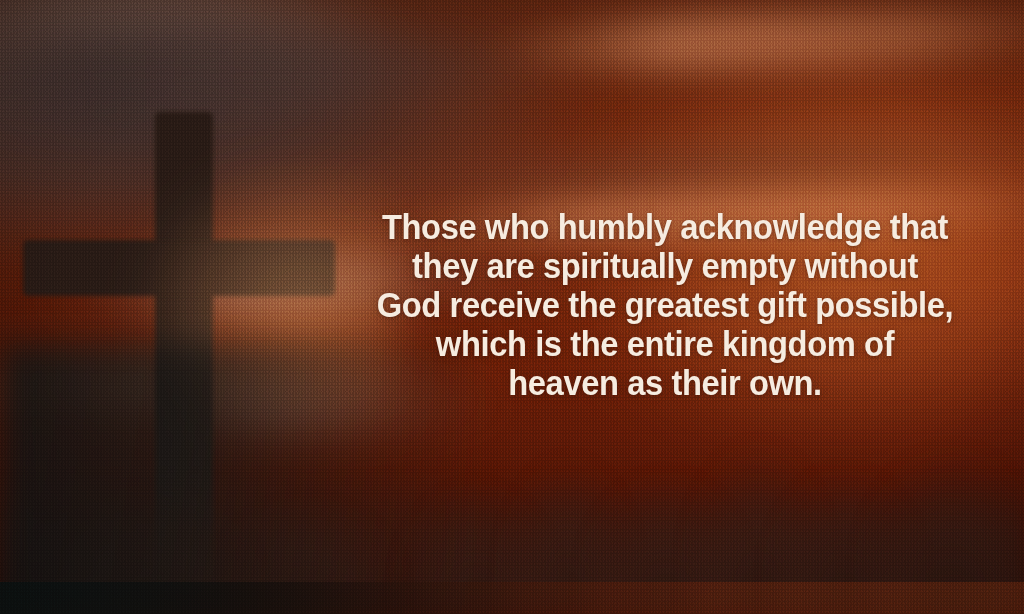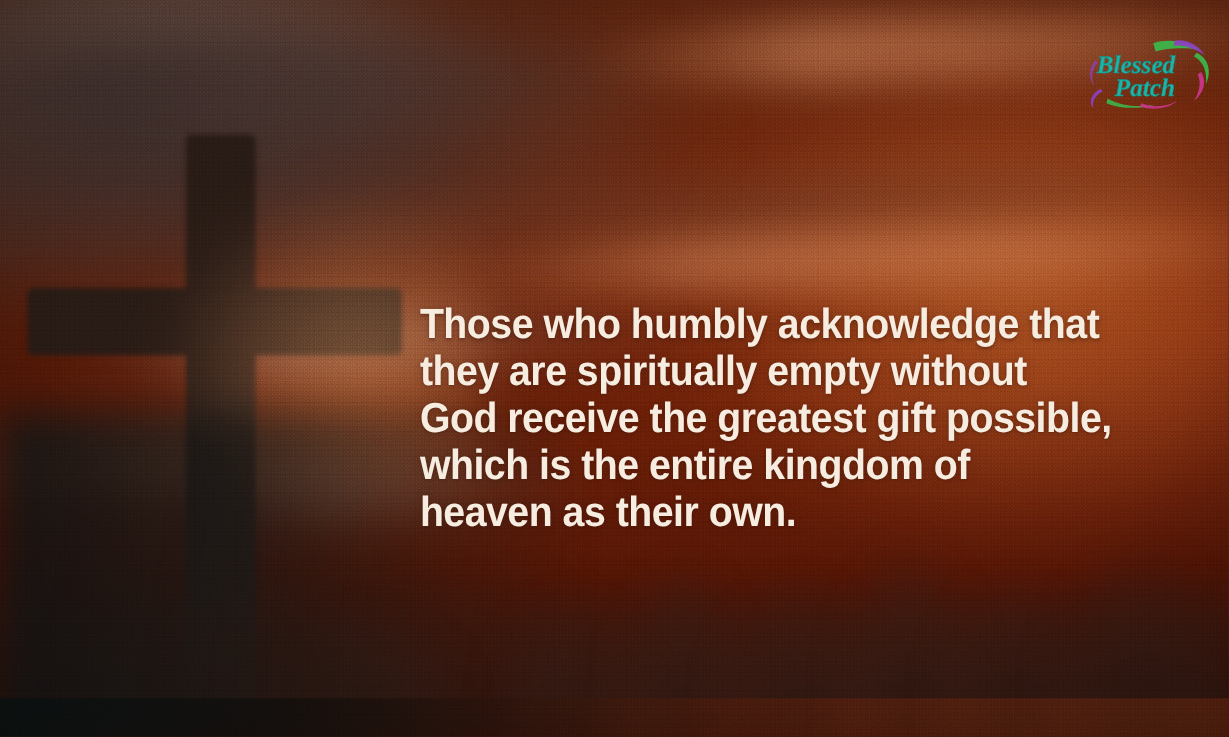--- a/index.html
+++ b/index.html
@@ -286,23 +286,22 @@
       rgba(0,0,0,0.38) 100%);
     pointer-events: none;
   }
 
   
   .quote-block {
     position: absolute;
     left: 328px;
     top: 207px;
     width: 674px;
-    text-align: left;
+    text-align: center;
     z-index: 14;
-    margin-top: 44px;
   }
   .quote-line {
     display: block;
     font-family: "Liberation Sans", sans-serif;
     font-weight: bold;
     font-size: 35px;
     line-height: 39px;
     letter-spacing: -0.45px;
     color: #f6ece0;
     white-space: nowrap;
@@ -364,37 +363,17 @@
   </div>
 
   <div class="quote-block">
     <span class="quote-line">Those who humbly acknowledge that</span>
     <span class="quote-line">they are spiritually empty without</span>
     <span class="quote-line">God receive the greatest gift possible,</span>
     <span class="quote-line">which is the entire kingdom of</span>
     <span class="quote-line">heaven as their own.</span>
   </div>
 
-  <div class="logo">
-    <svg viewBox="0 0 110 62" xmlns="http://www.w3.org/2000/svg" aria-hidden="true">
-
-      <g>
-        <path d="M56 6 C68 2, 86 4, 96 12 C88 10, 70 9, 58 13 Z" fill="#3cb54a" opacity="0.95"></path>
-        <path d="M74 4 C84 2, 94 8, 99 16 C92 11, 82 7, 73 8 Z" fill="#8e3fc4" opacity="0.9"></path>
-        <path d="M92 14 C102 18, 105 30, 100 40 C101 30, 98 21, 90 17 Z" fill="#3cb54a" opacity="0.95"></path>
-        <path d="M96 30 C101 38, 98 48, 90 54 C95 46, 96 38, 93 32 Z" fill="#d6369b" opacity="0.85"></path>
-        <path d="M12 44 C4 48, 2 56, 6 60 C5 54, 8 49, 14 46 Z" fill="#8e3fc4" opacity="0.9"></path>
-        <path d="M18 52 C28 58, 44 60, 58 57 C46 61, 28 61, 17 56 Z" fill="#3cb54a" opacity="0.9"></path>
-        <path d="M46 56 C56 60, 68 59, 76 54 C69 61, 55 62, 45 59 Z" fill="#d6369b" opacity="0.8"></path>
-        <path d="M8 20 C2 26, 2 36, 7 42 C4 35, 5 27, 10 22 Z" fill="#8e3fc4" opacity="0.75"></path>
-      </g>
-
-      <g>
-        <text x="9" y="31" font-family="'Liberation Serif', serif" font-size="21" font-style="italic" font-weight="bold" fill="#1fb3a6" stroke="#0e8f86" stroke-width="0.5">Blessed</text>
-        <text x="24" y="50" font-family="'Liberation Serif', serif" font-size="21" font-style="italic" font-weight="bold" fill="#1fb3a6" stroke="#0e8f86" stroke-width="0.5">Patch</text>
-      </g>
-    </svg>
-  </div>
 
   <div class="grain"></div>
   <div class="vignette"></div>
 
 </div>
 
 </body></html>

